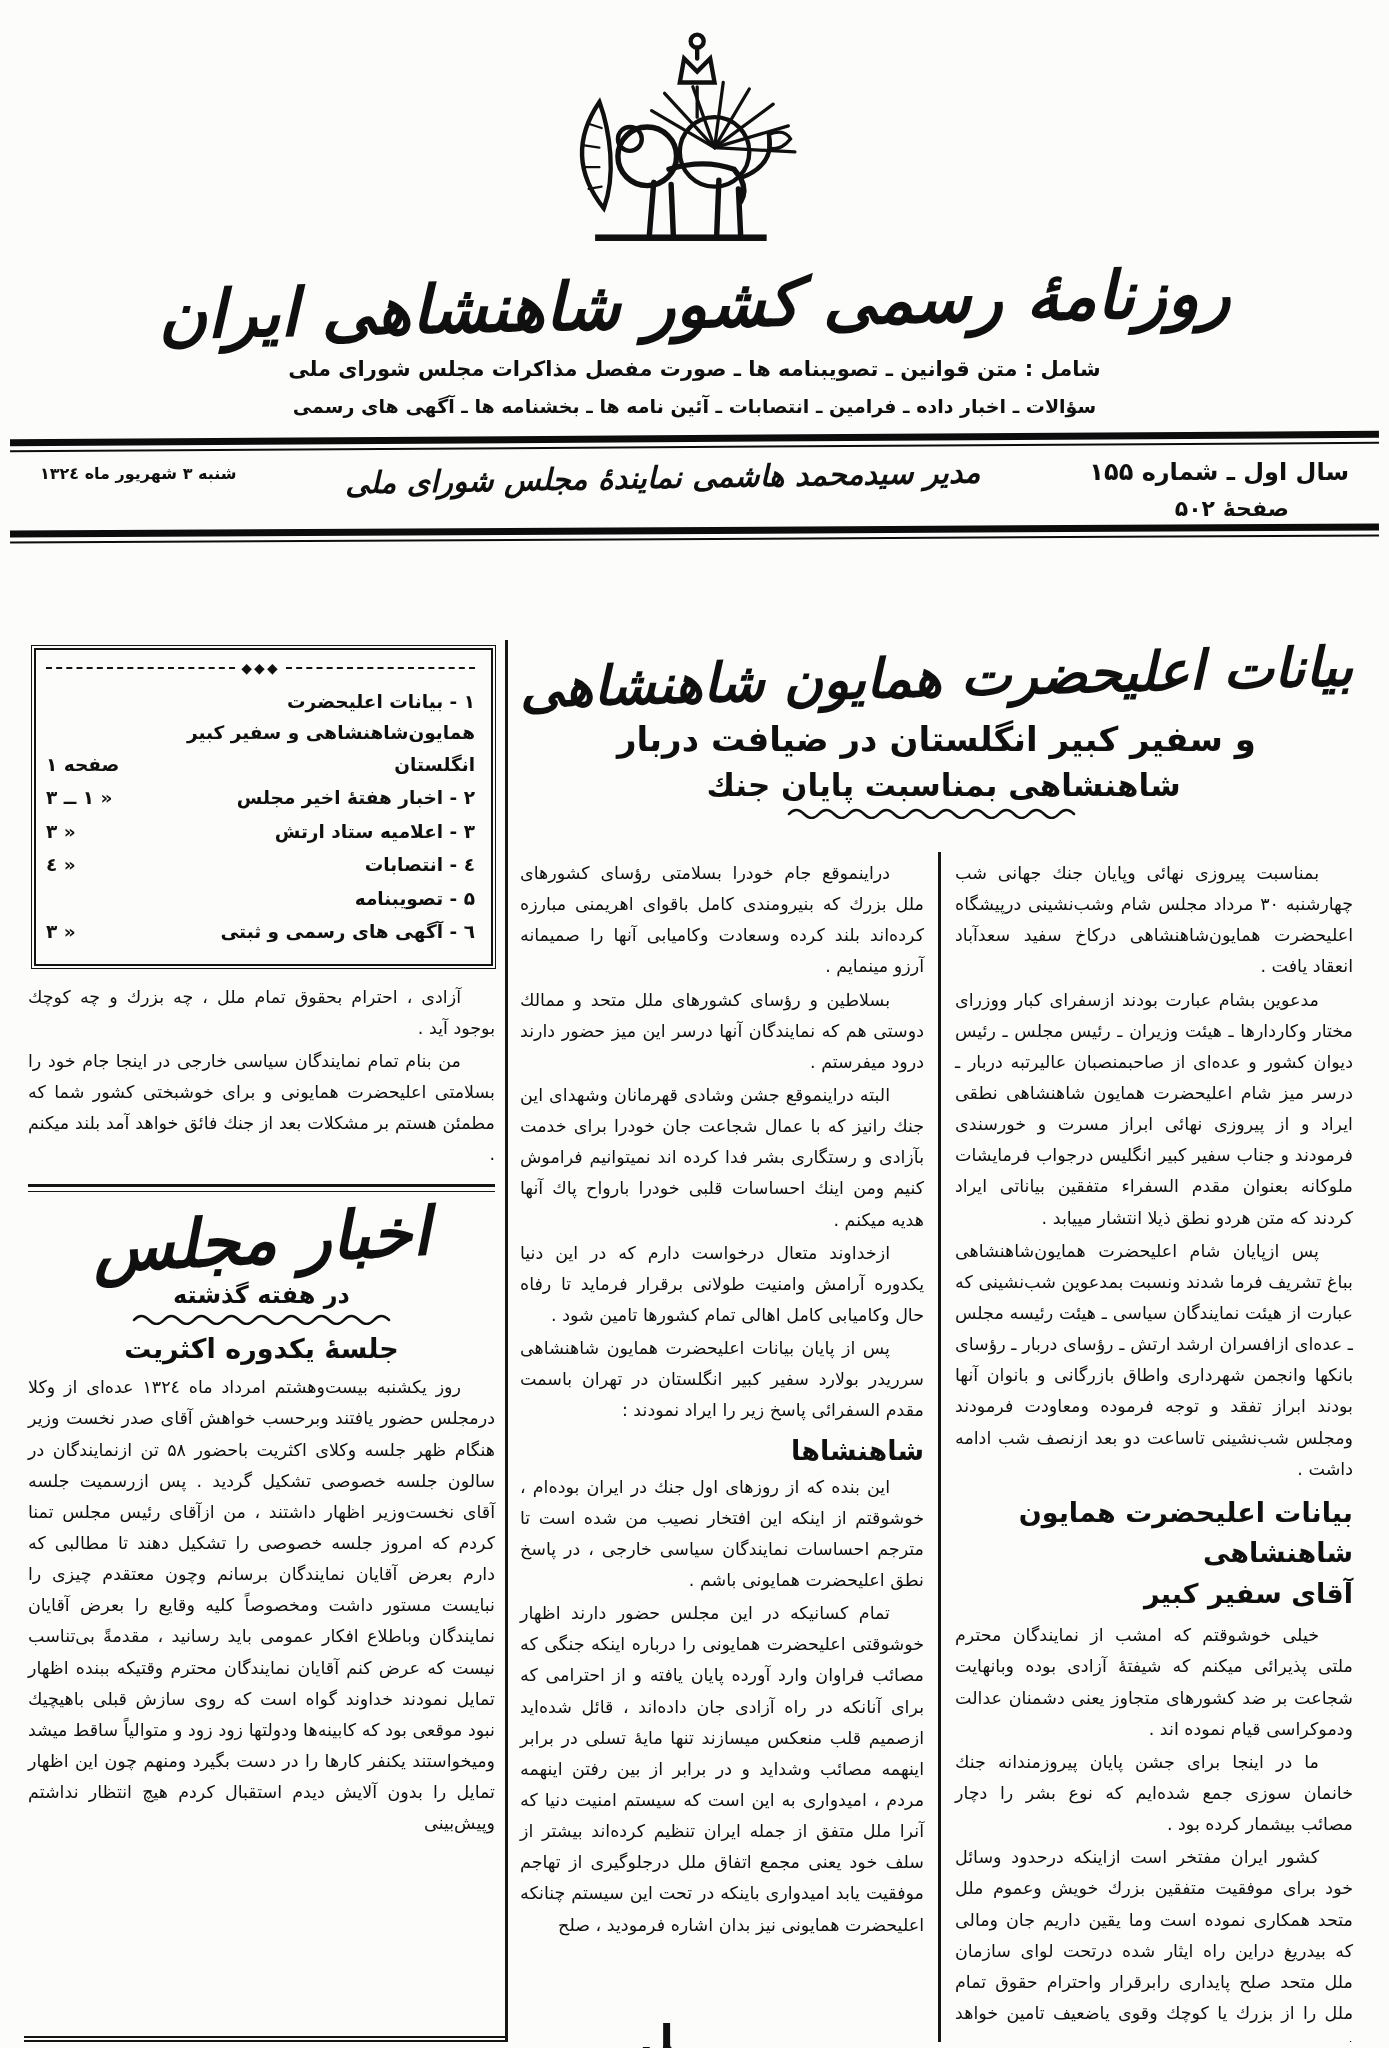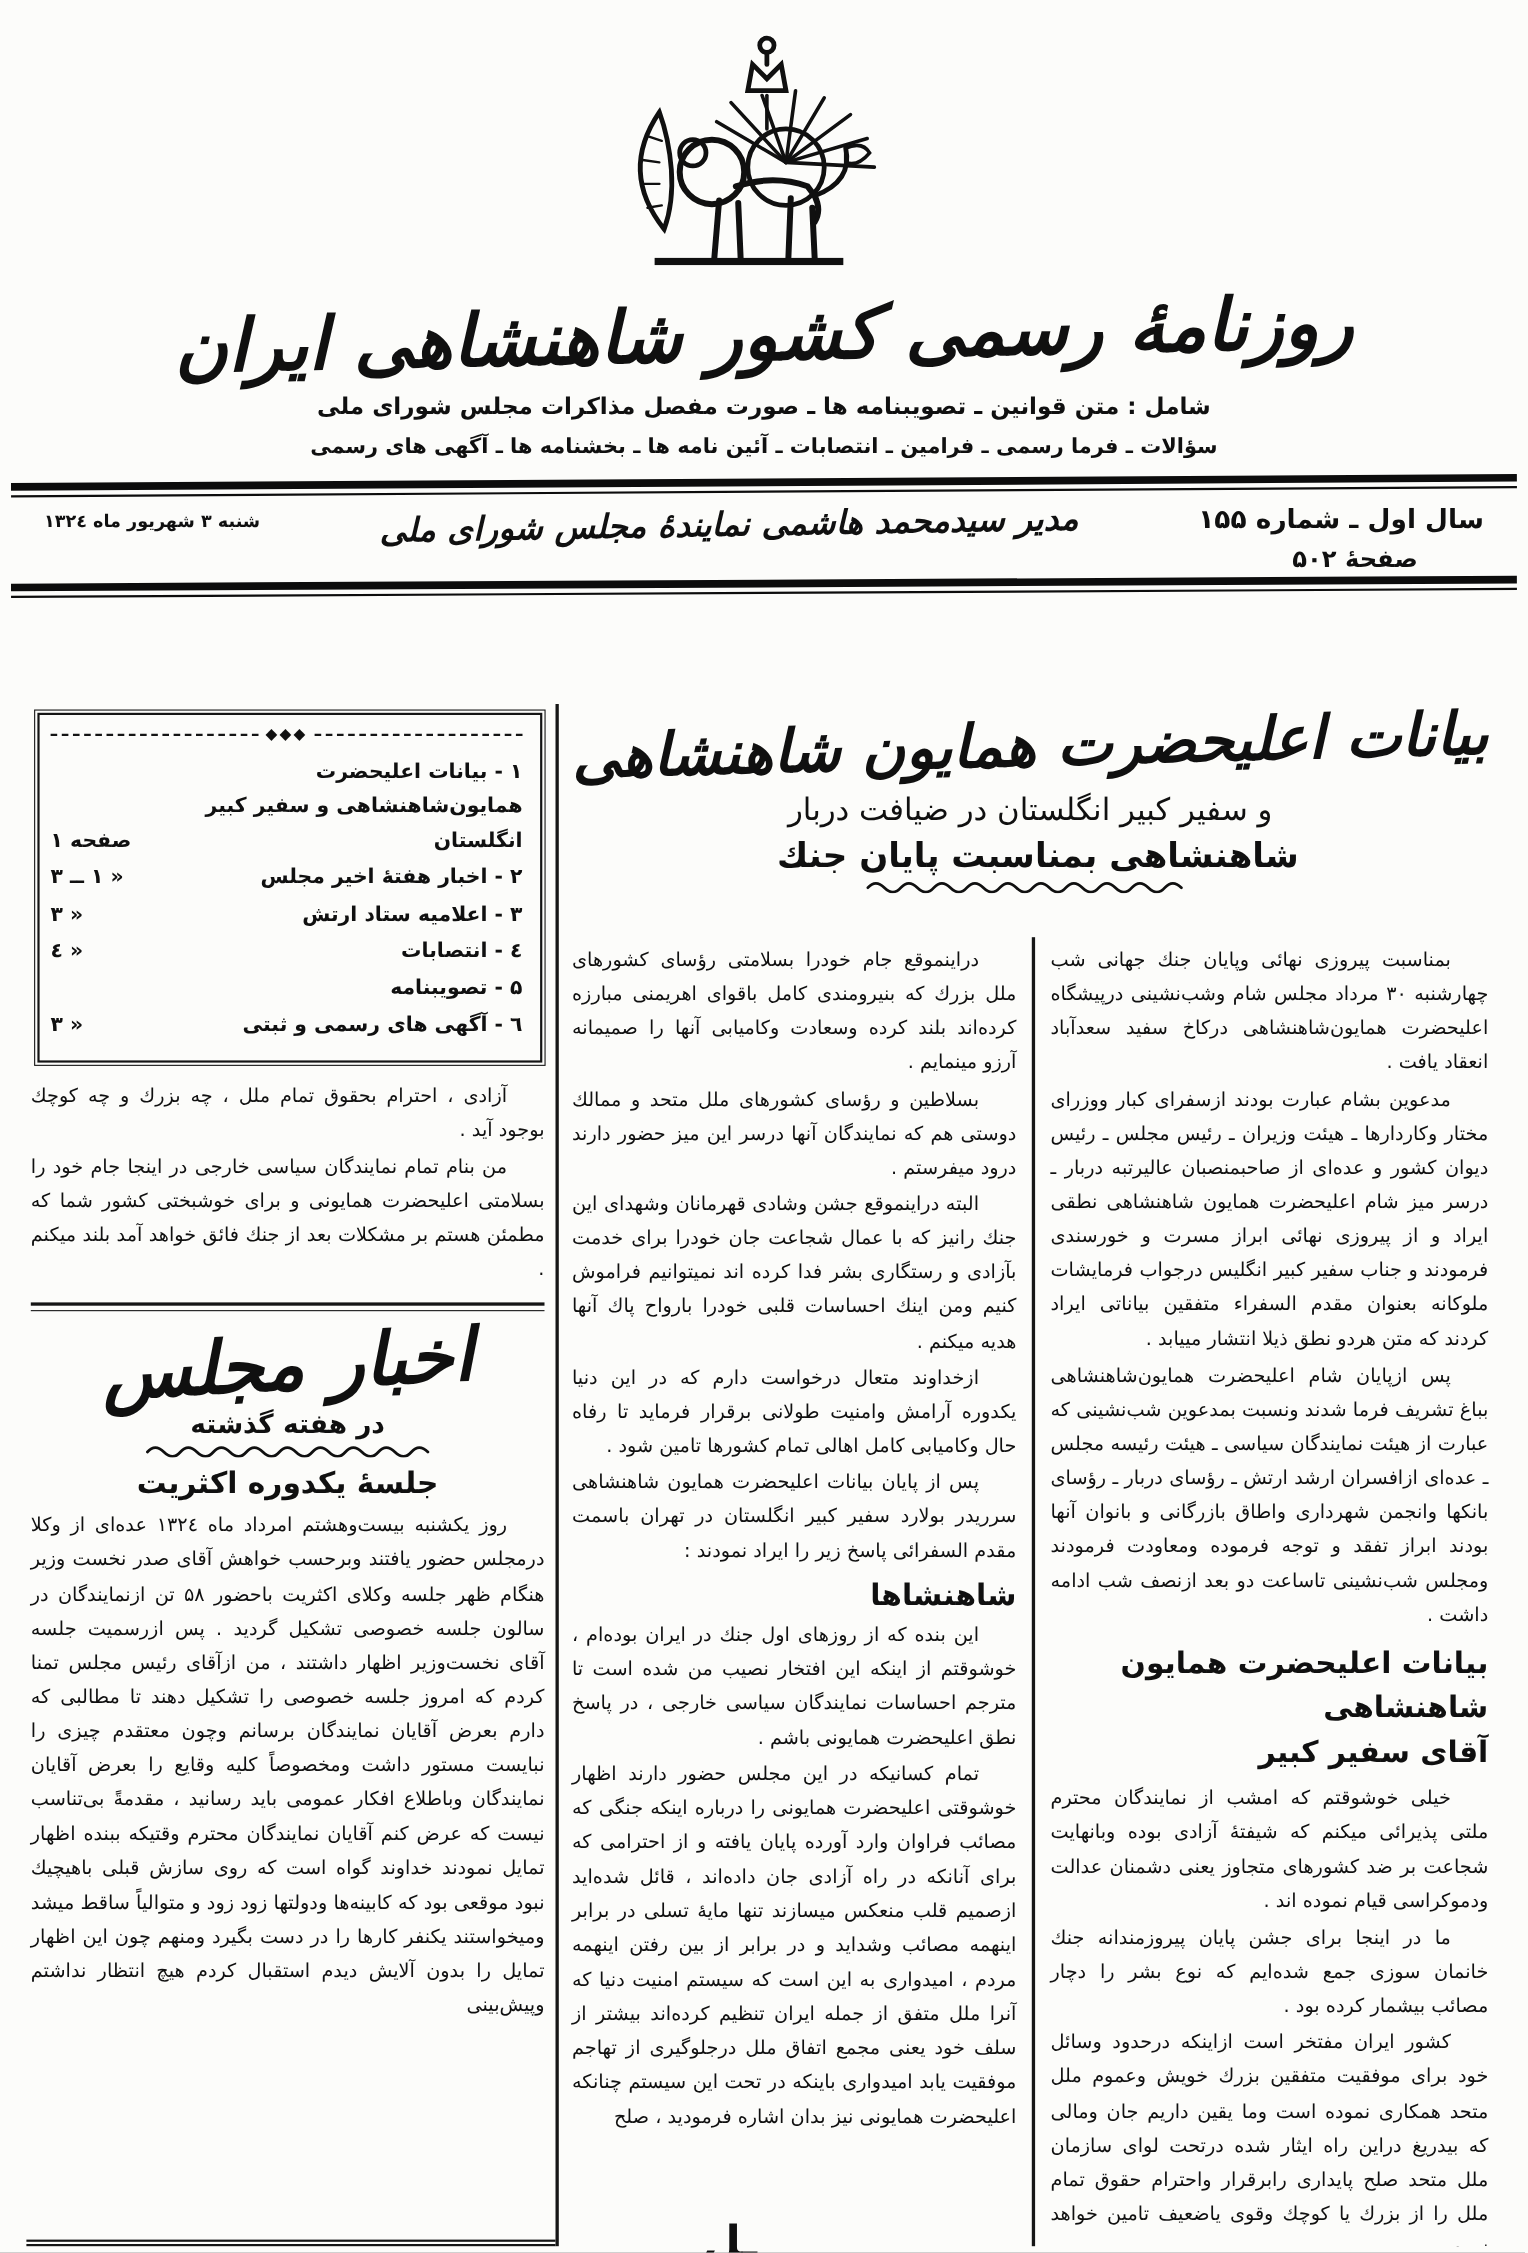--- a/index.html
+++ b/index.html
@@ -49,21 +49,21 @@
     display:grid;
     grid-template-columns:424px 3px 430px 3px 1fr;
     grid-template-rows:212px 1fr;
   }
   .headline{grid-column:1/4;grid-row:1;text-align:center;padding-top:4px;}
   .headline .h-callig{
     font-size:54px;font-weight:bold;font-style:italic;
     transform:rotate(-1.5deg);
     margin:2px 0 10px 0;
   }
-  .headline .h-line2{font-size:28px;font-weight:normal;margin-bottom:8px;}
+  .headline .h-line2{font-size:34px;font-weight:bold;margin-bottom:8px;}
   .headline .h-line3{font-size:31px;font-weight:bold;margin-bottom:4px;margin-left:14px;}
   .vrule{background:#161616;grid-row:2;}
   .vrule.vr1{grid-column:2;}
   .vrule.vr2{grid-column:4;grid-row:1/3;}
   .col{overflow:hidden;}
   .col1{grid-column:1;grid-row:2;padding:6px 12px 0 14px;}
   .col2{grid-column:3;grid-row:2;padding:6px 14px 0 12px;}
   .col3{grid-column:5;grid-row:1/3;padding:4px 10px 0 4px;border-bottom:6px double #141414;}
   .col p{
     margin:0 0 2px 0;
@@ -149,21 +149,21 @@
         </g>
 
         <path class="ink" d="M192 140 Q224 128 218 100" stroke-width="4"></path>
         <path class="ink" d="M218 100 q14 -6 20 4 q-10 12 -20 8 Z" stroke-width="3"></path>
 
         <rect x="58" y="192" width="158" height="6" fill="#101010"></rect>
       </svg>
     </div>
     <h1 class="paper-title">روزنامهٔ رسمی كشور شاهنشاهی ایران</h1>
     <div class="subtitle s1">شامل : متن قوانین ـ تصویبنامه ها ـ صورت مفصل مذاكرات مجلس شورای ملی</div>
-    <div class="subtitle s2">سؤالات ـ فرما رسمی ـ فرامین ـ انتصابات ـ آئین نامه ها ـ بخشنامه ها ـ آگهی های رسمی</div>
+    <div class="subtitle s2">سؤالات ـ اخبار داده ـ فرامین ـ انتصابات ـ آئین نامه ها ـ بخشنامه ها ـ آگهی های رسمی</div>
   </header>
 
   <div class="rule-heavy r1"></div>
 
   <div class="info-row">
     <div class="info-right">
       <div>سال اول ـ شماره ۱۵۵</div>
       <div class="pagenum">صفحهٔ ۵۰۲</div>
     </div>
     <div class="info-center">مدیر سیدمحمد هاشمی نمایندهٔ مجلس شورای ملی</div>

